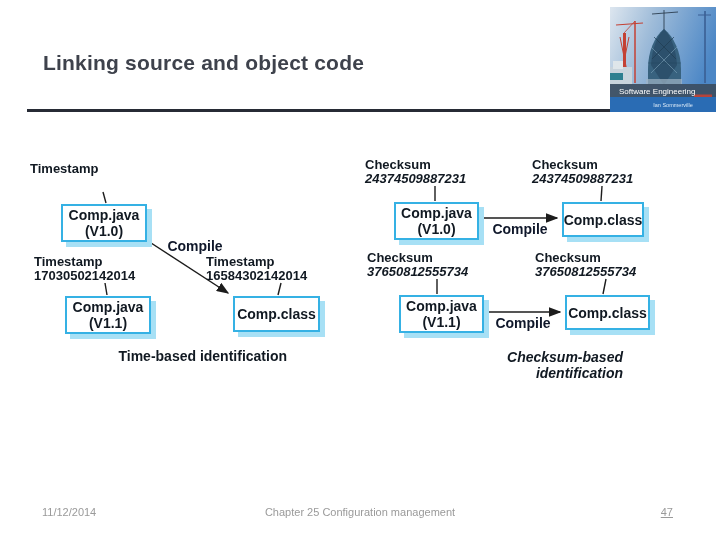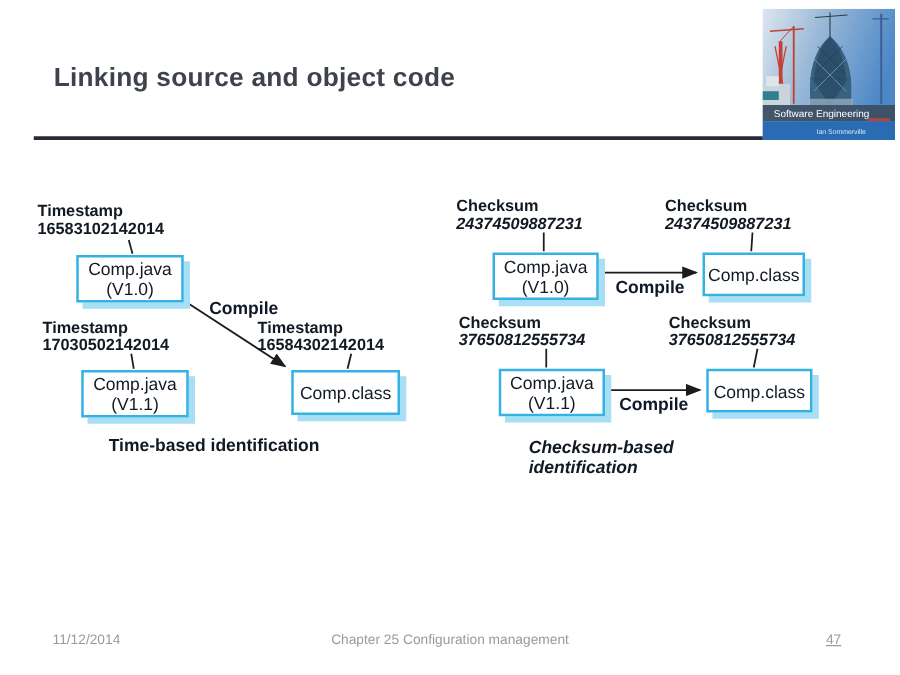--- a/index.html
+++ b/index.html
@@ -8,29 +8,29 @@
   .title{position:absolute;left:43px;top:51px;font-size:21px;font-weight:bold;
          color:#3e424c;letter-spacing:.2px;}
   .rule{position:absolute;left:27px;top:109px;width:665px;height:3px;background:#272b35;}
 
   
   .cover{position:absolute;left:610px;top:7px;width:106px;height:105px;}
 
   
   .dbox{position:absolute;box-sizing:border-box;background:#ffffff;border:2px solid #35b1e4;
         box-shadow:5px 5px 0 #a7e0f5;display:flex;flex-direction:column;align-items:center;
-        justify-content:center;font-size:14px;font-weight:400;color:#111922;line-height:16px;
+        justify-content:center;font-size:14px;font-weight:700;color:#111922;line-height:16px;
         text-align:center;}
   .dlabel{position:absolute;width:140px;font-size:13px;font-weight:600;color:#111922;
           line-height:14px;text-align:left;}
   .dlabel .val.italic{font-style:italic;}
   .edge-label{position:absolute;width:70px;font-size:14px;font-weight:600;color:#0f172a;
               text-align:center;}
   .caption{position:absolute;width:200px;font-size:14px;font-weight:600;color:#111922;
-           text-align:left;}
+           text-align:right;}
   .overlay{position:absolute;left:0;top:0;width:720px;height:540px;pointer-events:none;}
 
   
   .footer-date{position:absolute;left:42px;top:506px;font-size:11px;color:#9a9a9a;}
   .footer-center{position:absolute;left:0;top:506px;width:720px;text-align:center;
                  font-size:11px;color:#9a9a9a;}
   .footer-page{position:absolute;right:47px;top:506px;font-size:11px;color:#9a9a9a;text-decoration:underline;}
 </style>
 </head>
 <body>
@@ -101,21 +101,20 @@
     <line x1="435" y1="186" x2="435" y2="201" stroke="#1c1c1c" stroke-width="1.4"></line>
     <line x1="478" y1="218" x2="557" y2="218" stroke="#1c1c1c" stroke-width="1.4" marker-end="url(#arr)"></line>
     <line x1="602" y1="186" x2="601" y2="201" stroke="#1c1c1c" stroke-width="1.4"></line>
     <line x1="437" y1="279" x2="437" y2="294" stroke="#1c1c1c" stroke-width="1.4"></line>
     <line x1="483" y1="312" x2="560" y2="312" stroke="#1c1c1c" stroke-width="1.4" marker-end="url(#arr)"></line>
     <line x1="606" y1="279" x2="603" y2="294" stroke="#1c1c1c" stroke-width="1.4"></line>
   </svg>
 
   <div class="dlabel" style="left:30px;top:162px;">
     <div>Timestamp</div>
-    <div class="val">16583102142014</div>
   </div>
   <div class="dbox" style="left:61px;top:204px;width:86px;height:38px;">
     <div>Comp.java</div>
     <div>(V1.0)</div>
   </div>
 
   <div class="edge-label" style="left:160px;top:238px;">Compile</div>
 
   <div class="dlabel" style="left:34px;top:255px;">
     <div>Timestamp</div>

